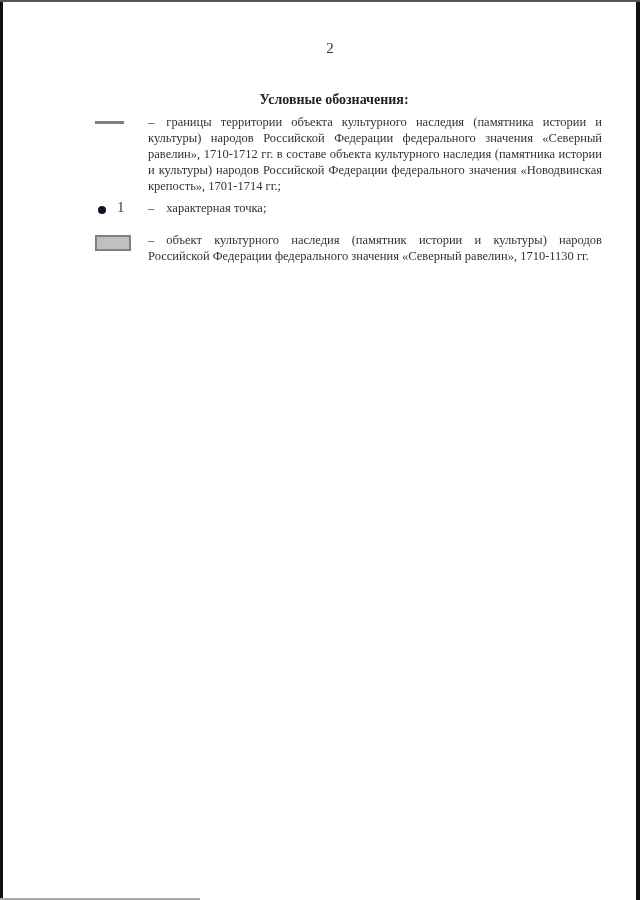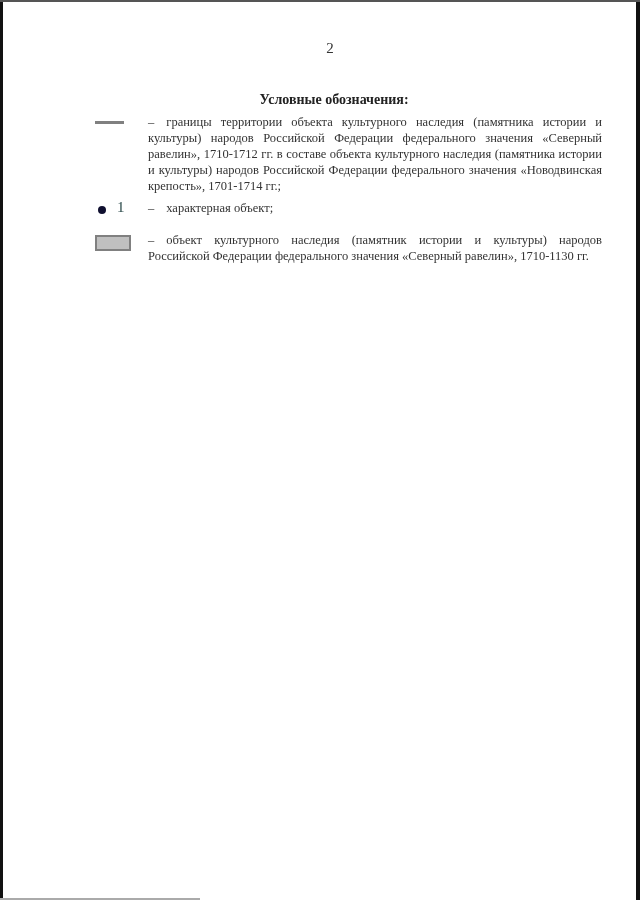--- a/index.html
+++ b/index.html
@@ -43,21 +43,21 @@
   <div class="symbol sym-line"></div>
   <div class="entry-text">
     <span class="dash">–</span><span>границы территории объекта культурного наследия (памятника истории и культуры) народов Российской Федерации федерального значения «Северный равелин», 1710-1712 гг. в составе объекта культурного наследия (памятника истории и культуры) народов Российской Федерации федерального значения «Новодвинская крепость», 1701-1714 гг.;</span>
   </div>
 </div>
 
 <div class="entry" style="top:200px;">
   <div class="symbol sym-dot"></div>
   <div class="symbol sym-num">1</div>
   <div class="entry-text">
-    <span class="dash">–</span><span>характерная объект;</span>
+    <span class="dash">–</span><span>характерная точка;</span>
   </div>
 </div>
 
 <div class="entry" style="top:232px;">
   <div class="symbol sym-rect"></div>
   <div class="entry-text">
     <span class="dash">–</span><span>объект культурного наследия (памятник истории и культуры) народов Российской Федерации федерального значения «Северный равелин», 1710-1130 гг.</span>
   </div>
 </div>
 

